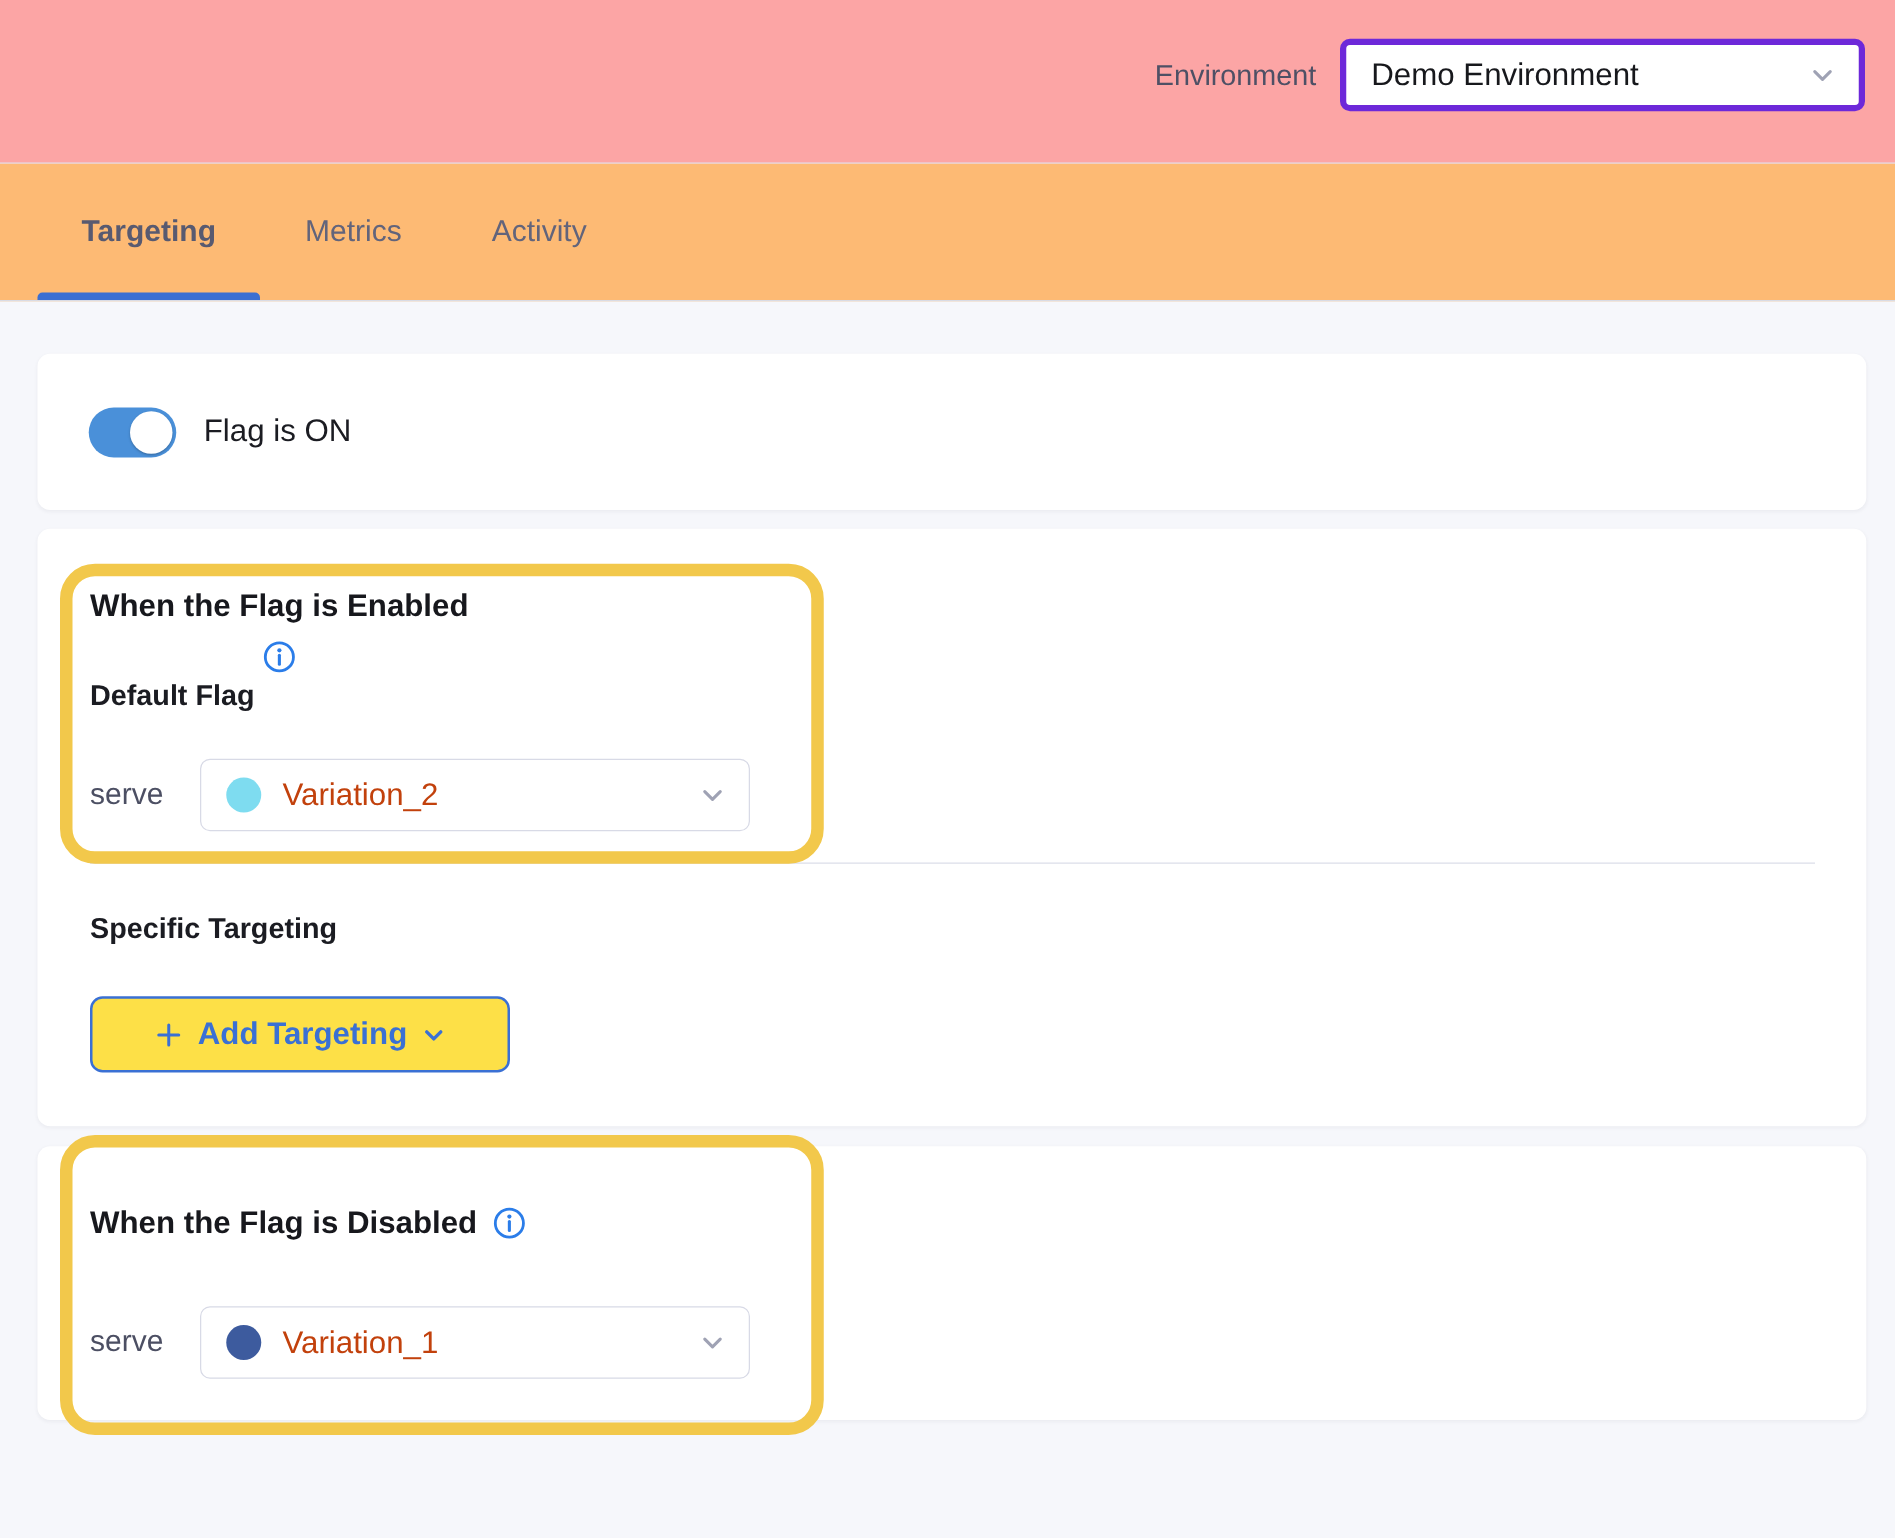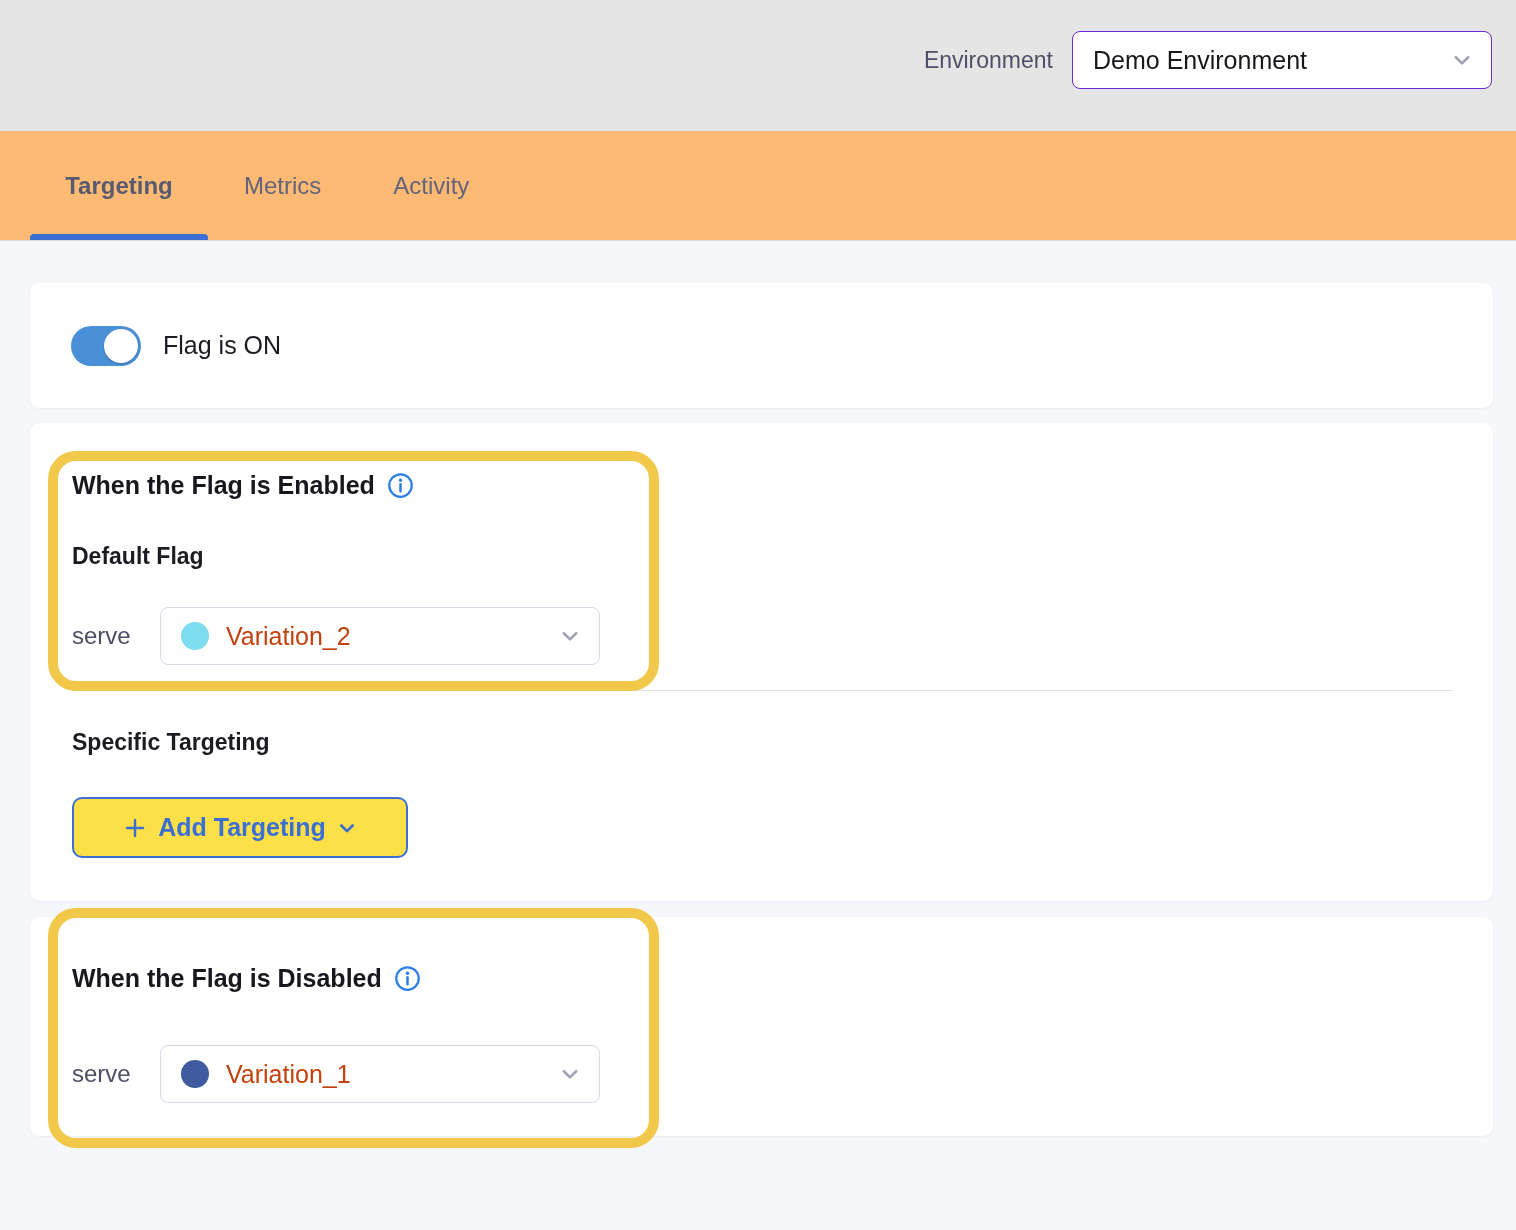--- a/index.html
+++ b/index.html
@@ -5,30 +5,30 @@
   * { margin:0; padding:0; box-sizing:border-box; }
   body { background:#e9ebf1; font-family:"Liberation Sans", sans-serif; }
   .page {
     position:relative; width:1516px; height:1230px;
     background:#f6f7fb; overflow:hidden;
     -webkit-font-smoothing:antialiased;
   }
   
   .header {
     position:absolute; top:0; left:0; width:100%; height:131px;
-    background:#e5e5e5; border-bottom:1px solid #e2e4ed;
+    background:#fca5a5; border-bottom:1px solid #e2e4ed;
   }
   .env-group {
     position:absolute; top:31px; right:24px;
     display:flex; align-items:center; gap:19px;
   }
   .env-label { font-size:23px; font-weight:500; color:#4e5065; }
   .env-select {
     width:420px; height:58px; background:#fff;
-    border:1px solid #6d28d9; border-radius:8px;
+    border:5px solid #6d28d9; border-radius:8px;
     display:flex; align-items:center; padding:0 18px 0 20px;
     font-size:25px; color:#17181c; cursor:pointer;
     font-family:inherit;
   }
   .env-select .chev { margin-left:auto; color:#9fa2b4; }
   .chev svg { display:block; }
   
   .tabbar {
     position:absolute; top:131px; left:0; width:100%; height:110px;
     background:#fdba74; border-bottom:1px solid #d9dbe4;
@@ -141,21 +141,21 @@
   <div class="card card-flag">
     <div class="toggle">
       <div class="knob"></div>
     </div>
     <span class="flag-label">Flag is ON</span>
   </div>
 
   <div class="card card-enabled">
     <div class="highlight highlight-enabled"></div>
 
-    <div class="section-title" style="top:48px;">
+    <div class="section-title" style="top:48px;flex-direction:column;">
       <span>When the Flag is Enabled</span>
       <span class="info-icon">
         <svg width="27" height="27" viewBox="0 0 24 24">
             <circle cx="12" cy="12" r="10" fill="none" stroke="currentColor" stroke-width="2"></circle>
             <circle cx="12" cy="7.3" r="1.5" fill="currentColor"></circle>
             <path d="M12 10.8v6.4" stroke="currentColor" stroke-width="2.2" stroke-linecap="round"></path>
           </svg>
       </span>
     </div>
 

